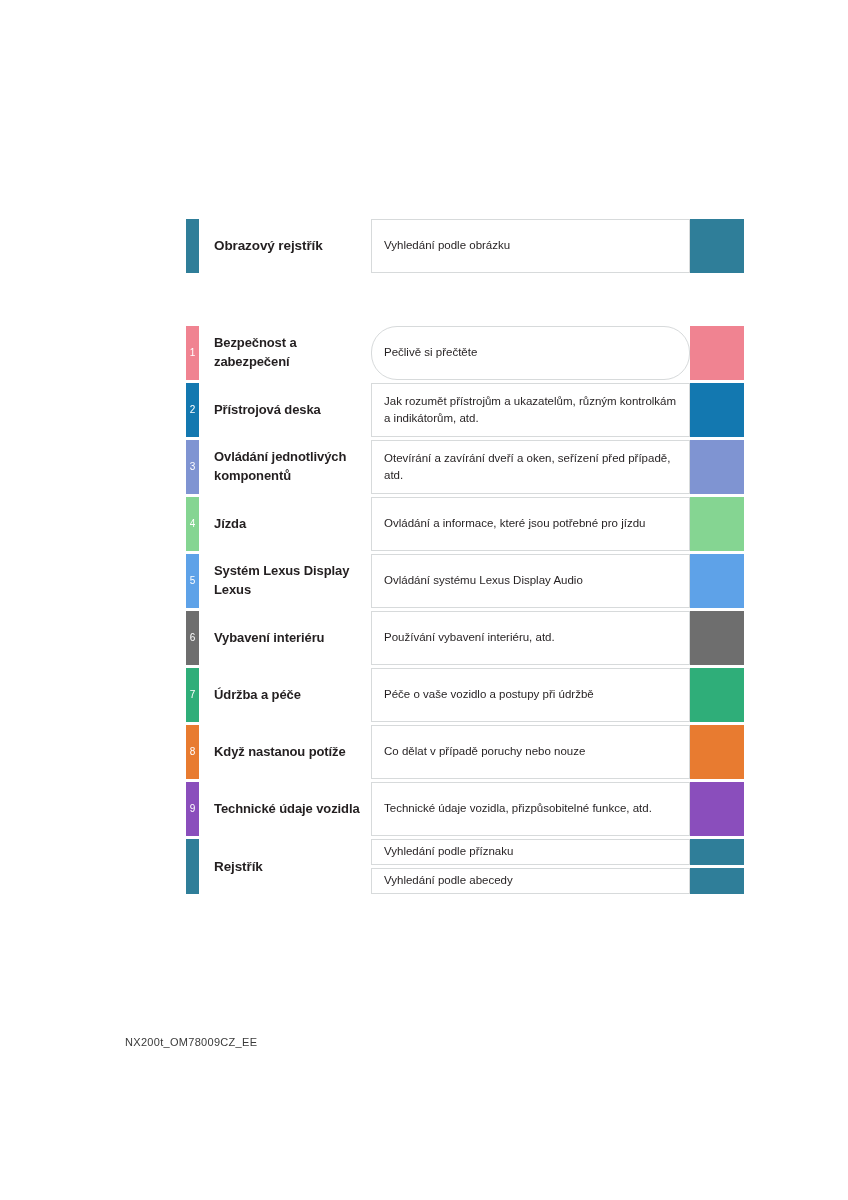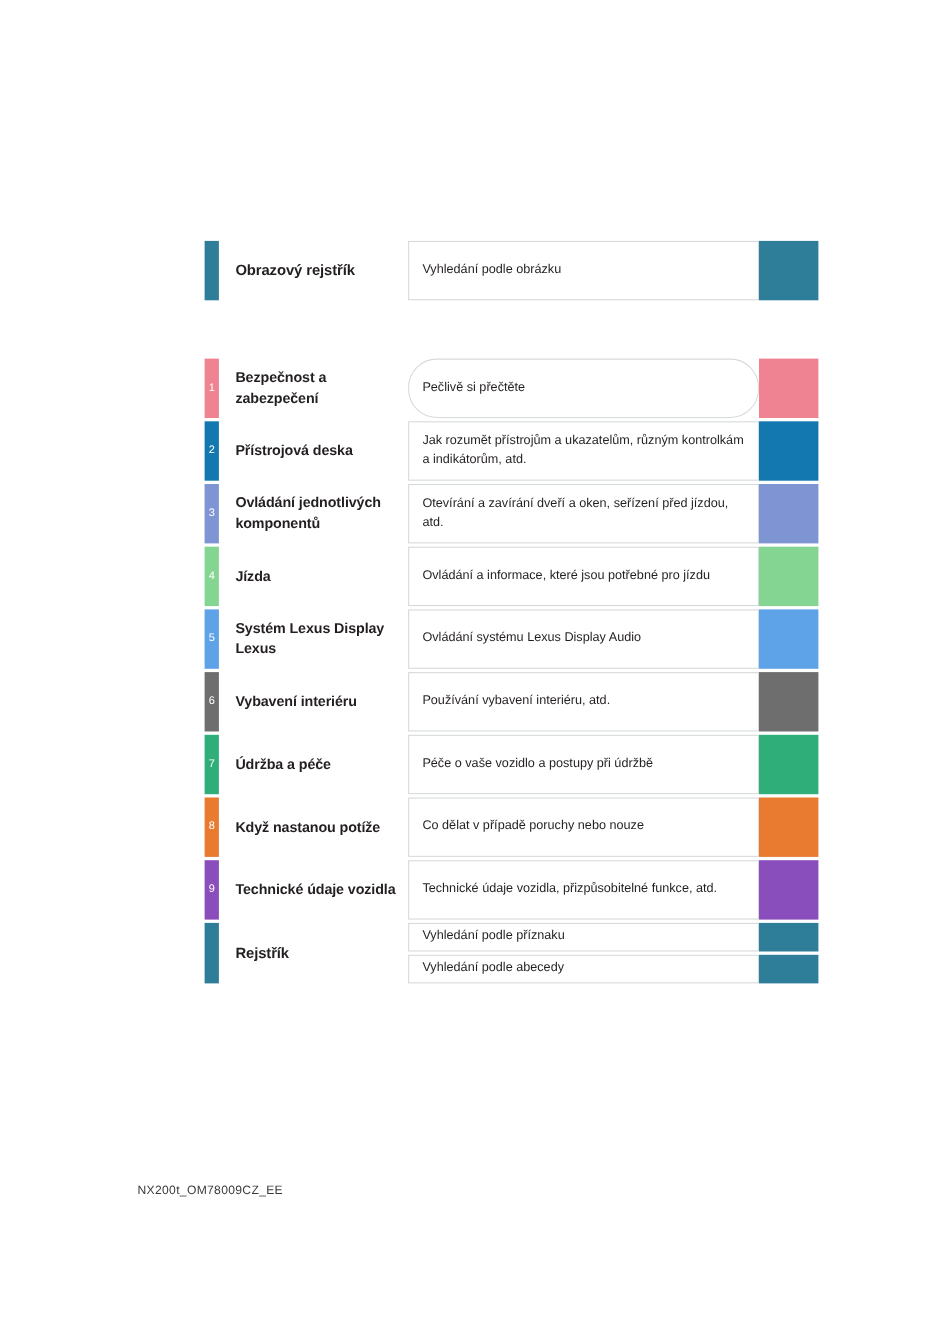--- a/index.html
+++ b/index.html
@@ -119,21 +119,21 @@
   #index-row .desc-col { gap: 3px; }
   #index-row .desc-box { height: 26px; }
   #index-row .swatch-col { gap: 3px; }
   #index-row .swatch { height: 26px; }
   #index-row .title-cell { font-size: 13.5px; }
 
   
   .footer {
     position: absolute;
     left: 125px;
-    top: 1076px;
+    top: 1036px;
     font-size: 11px;
     letter-spacing: 0.3px;
     color: #3a3a3a;
   }
 </style>
 </head>
 <body>
 
 <div class="page">
 
@@ -175,21 +175,21 @@
           <div class="swatch-col">
             <div class="swatch" style="height: 54px; background: rgb(19, 120, 176);"></div>
           </div>
         </div>
         <div class="row chapter-row" style="height: 54px;">
           <div class="tab" style="background: rgb(127, 148, 210);">
             <span class="tab-num">3</span>
           </div>
           <div class="title-cell">Ovládání jednotlivých komponentů</div>
           <div class="desc-col">
-            <div class="desc-box" style="border-color: rgb(215, 218, 219);">Otevírání a zavírání dveří a oken, seřízení před jízdou, atd.</div>
+            <div class="desc-box" style="border-color: rgb(215, 218, 219);">Otevírání a zavírání dveří a oken, seřízení před případě, atd.</div>
           </div>
           <div class="swatch-col">
             <div class="swatch" style="height: 54px; background: rgb(127, 148, 210);"></div>
           </div>
         </div>
         <div class="row chapter-row" style="height: 54px;">
           <div class="tab" style="background: rgb(133, 213, 146);">
             <span class="tab-num">4</span>
           </div>
           <div class="title-cell">Jízda</div>

